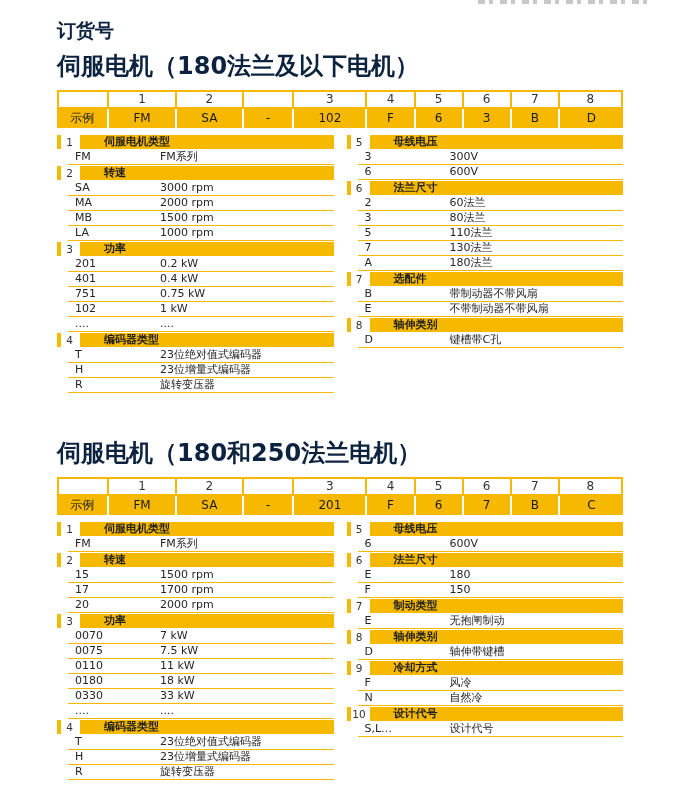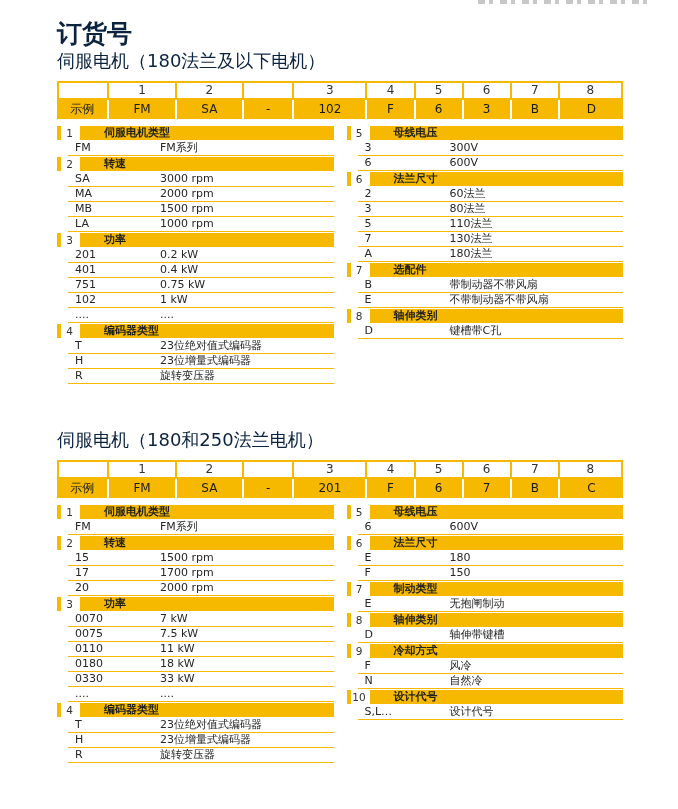--- a/index.html
+++ b/index.html
@@ -8,22 +8,22 @@
     --text:#262626;
   }
   *{box-sizing:border-box;margin:0;padding:0;}
   html,body{background:#fff;}
   body{font-family:"DejaVu Sans","Liberation Sans",sans-serif;}
   .page{position:relative;width:678px;height:809px;background:#fff;overflow:hidden;}
   .header-frag{position:absolute;top:0;right:30px;width:170px;height:4px;
     background:repeating-linear-gradient(90deg,#9a9a9a 0 7px,transparent 7px 11px,#9a9a9a 11px 15px,transparent 15px 22px);
     opacity:.55;}
   .content{position:absolute;left:57px;top:0;width:566px;}
-  h1.page-title{margin-top:20px;font-size:25px;line-height:1.1;font-weight:700;color:var(--heading);}
-  h2.section-subtitle{font-size:18px;font-weight:400;color:var(--heading);margin:1px 0 8px;}
+  h1.page-title{margin-top:20px;font-size:19px;line-height:1.1;font-weight:700;color:var(--heading);}
+  h2.section-subtitle{font-size:24px;font-weight:700;color:var(--heading);margin:9px 0 8px;}
   h2.section-subtitle.later{margin-top:44px;}
   table.order-table{width:100%;border-collapse:separate;border-spacing:0;table-layout:fixed;margin-bottom:6px;}
   table.order-table td{height:19px;text-align:center;vertical-align:middle;font-size:12px;overflow:hidden;}
   tr.position-row td{background:#fff;color:#333;border-top:2px solid var(--accent);
     border-bottom:2px solid var(--accent);border-left:2px solid var(--accent);}
   tr.position-row td:last-child{border-right:2px solid var(--accent);}
   tr.example-row td{background:var(--accent);color:#1a1a1a;border-left:2px solid #fff;}
   tr.example-row td:first-child{border-left:none;}
   .cols{display:flex;gap:13px;align-items:flex-start;}
   .col{flex:1;min-width:0;}

